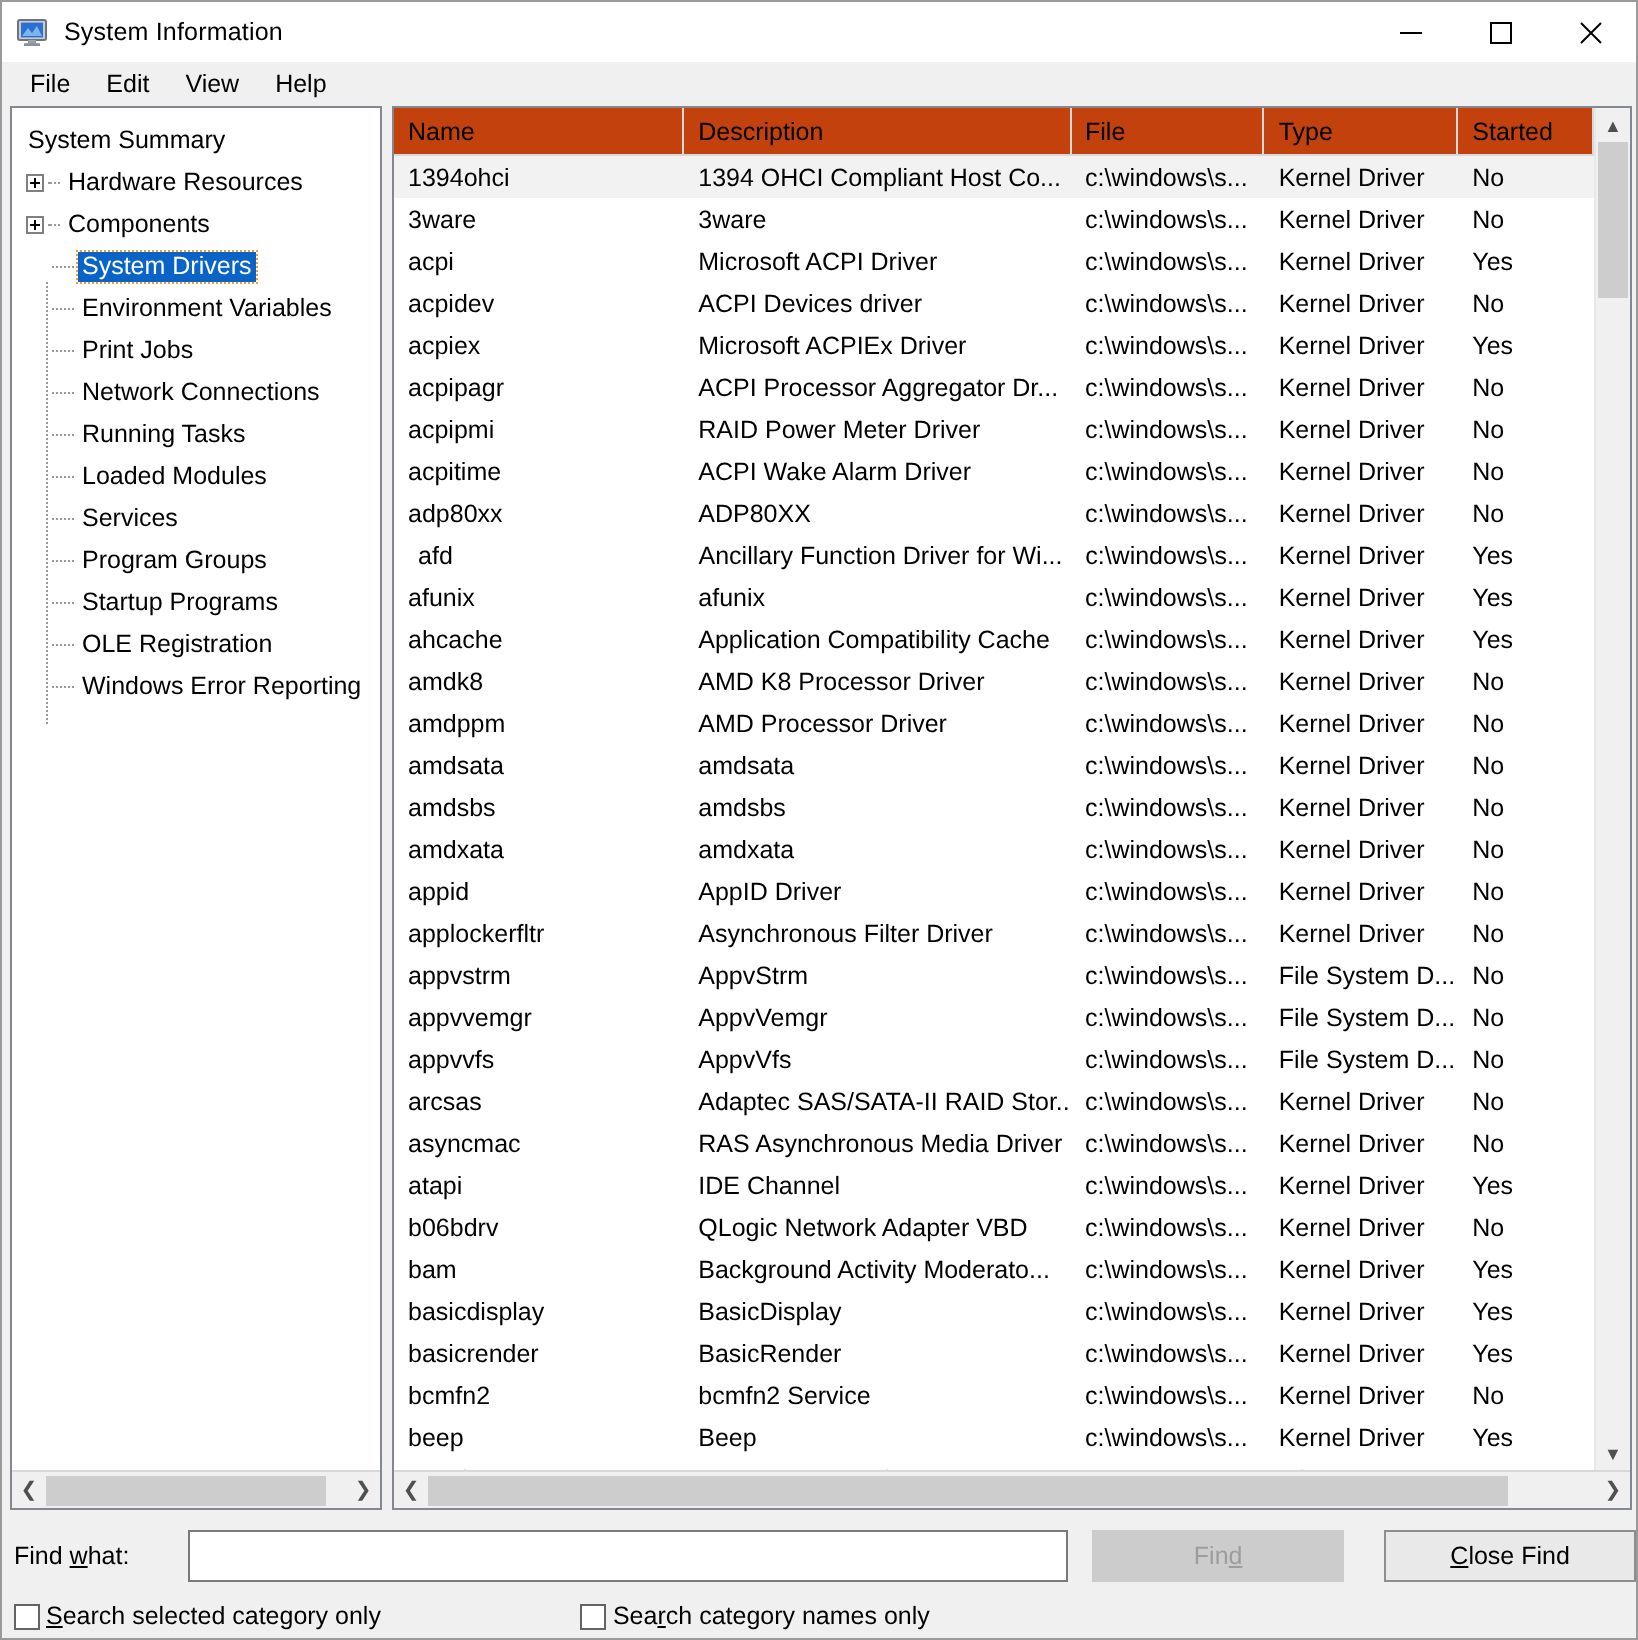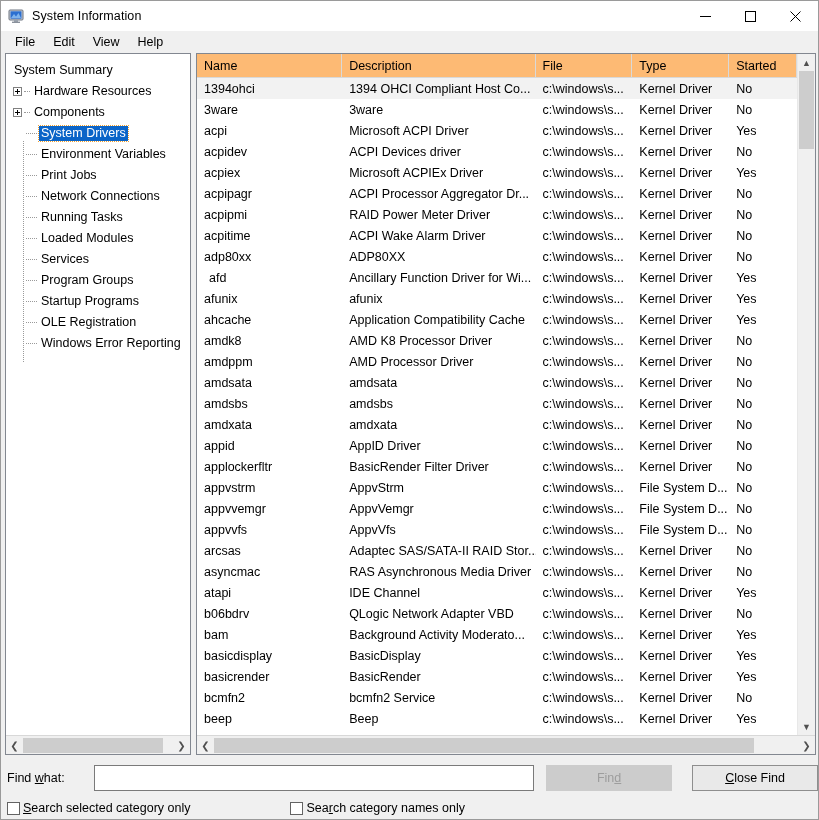--- a/index.html
+++ b/index.html
@@ -220,21 +220,21 @@
   .list-col-area {
     flex: 1 1 auto;
     display: flex;
     flex-direction: column;
     overflow: hidden;
     position: relative;
   }
   .lv-header {
     height: 23px;
     display: flex;
-    background: #fdba74;
+    background: #c2410c;
     border-bottom: 1px solid #d9d9d9;
     flex: 0 0 auto;
   }
   .lv-th {
     box-sizing: border-box;
     border-right: 1px solid #d9d9d9;
     padding-left: 7px;
     display: flex;
     align-items: center;
     font-size: 12.5px;
@@ -637,21 +637,21 @@
               </div>
               <div class="lv-row">
                 <div class="lv-td" style="width: 150px;">appid</div>
                 <div class="lv-td" style="width: 200px;">AppID Driver</div>
                 <div class="lv-td" style="width: 100px;">c:\windows\s...</div>
                 <div class="lv-td" style="width: 100px;">Kernel Driver</div>
                 <div class="lv-td" style="width: 70px;">No</div>
               </div>
               <div class="lv-row">
                 <div class="lv-td" style="width: 150px;">applockerfltr</div>
-                <div class="lv-td" style="width: 200px;">BasicRender Filter Driver</div>
+                <div class="lv-td" style="width: 200px;">Asynchronous Filter Driver</div>
                 <div class="lv-td" style="width: 100px;">c:\windows\s...</div>
                 <div class="lv-td" style="width: 100px;">Kernel Driver</div>
                 <div class="lv-td" style="width: 70px;">No</div>
               </div>
               <div class="lv-row">
                 <div class="lv-td" style="width: 150px;">appvstrm</div>
                 <div class="lv-td" style="width: 200px;">AppvStrm</div>
                 <div class="lv-td" style="width: 100px;">c:\windows\s...</div>
                 <div class="lv-td" style="width: 100px;">File System D...</div>
                 <div class="lv-td" style="width: 70px;">No</div>

